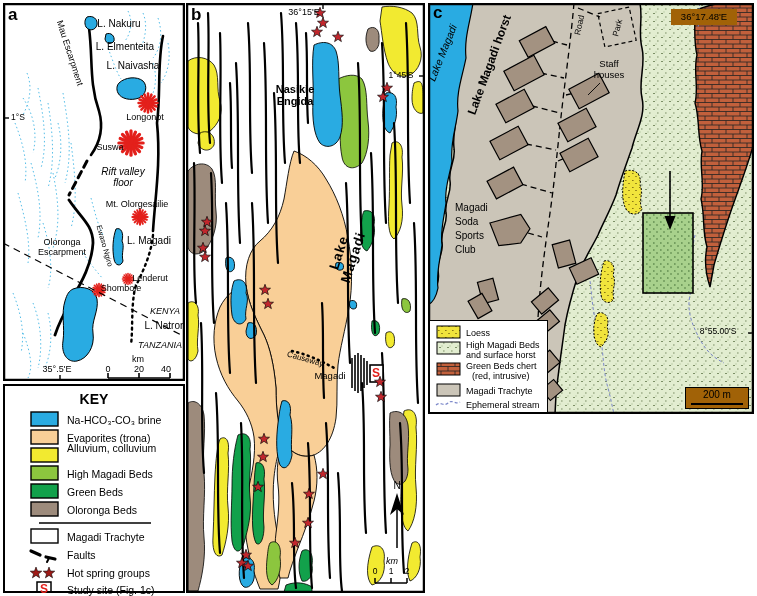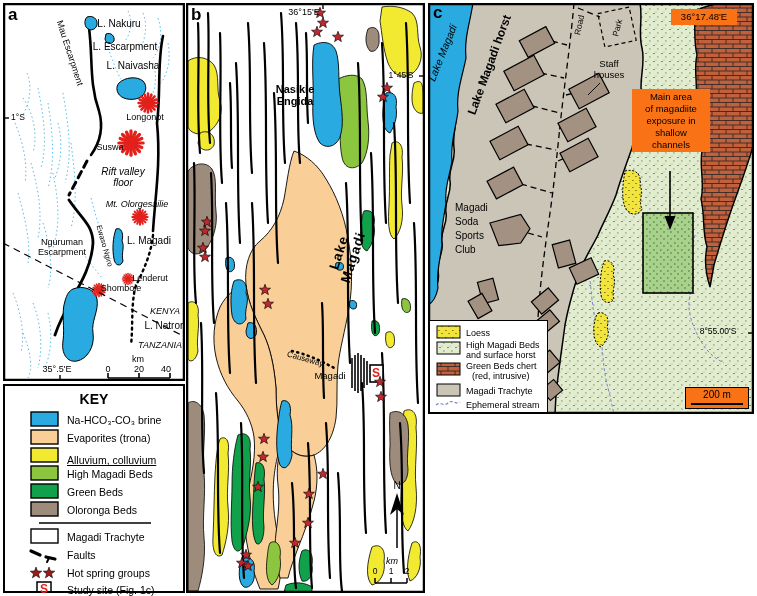--- a/index.html
+++ b/index.html
@@ -5,21 +5,21 @@
   html,body{margin:0;padding:0;background:#ffffff;}
   #fig{position:relative;width:757px;height:596px;background:#ffffff;overflow:hidden;
        font-family:"Liberation Sans",sans-serif;}
   .panel{position:absolute;}
   .panel svg{position:absolute;left:0;top:0;display:block;}
   .lbl{position:absolute;color:#000;white-space:nowrap;line-height:1.12;z-index:5;}
   .c{transform:translate(-50%,-50%);}
   .it{font-style:italic;}
   .bd{font-weight:bold;}
   .ctrtxt{text-align:center;}
-  .whitebox{background:#f97316;}
+  .whitebox{background:#a16207;}
   .plabel{font-size:17px;font-weight:bold;}
   
   #keybox{position:absolute;left:3px;top:384px;width:182px;height:209px;background:#fff;
           border:2px solid #000;box-sizing:border-box;}
   .klb{position:absolute;left:62px;font-size:10.5px;color:#000;white-space:nowrap;}
   
   #cleg{position:absolute;left:1px;top:317px;width:119px;height:93px;background:#fff;
         border:1.5px solid #000;box-sizing:border-box;z-index:6;}
   .cleg-lb{position:absolute;left:36px;font-size:9px;color:#000;line-height:1.15;}
 </style>
@@ -124,33 +124,33 @@
     <g stroke="#000" stroke-width="1.6">
       <line x1="105" y1="375" x2="167" y2="375"></line>
       <line x1="105" y1="370" x2="105" y2="375"></line>
           <line x1="136" y1="370" x2="136" y2="375"></line>
           <line x1="167" y1="370" x2="167" y2="375"></line>
     </g>
     <rect x="1" y="1" width="180" height="376" fill="none" stroke="#000" stroke-width="2.5"></rect>
   </svg>
   <div class="lbl plabel" style="left:5px;top:2px;">a</div>
   <div class="lbl c" style="left:116px;top:21px;font-size:10px;">L. Nakuru</div>
-  <div class="lbl c" style="left:122px;top:44px;font-size:10px;">L. Escarpment</div>
+  <div class="lbl c" style="left:122px;top:44px;font-size:10px;">L. Elmenteita</div>
   <div class="lbl c" style="left:130px;top:63px;font-size:10px;text-align:right;">L. Naivasha</div>
   <div class="lbl c" style="left:142px;top:114px;font-size:9px;">Longonot</div>
   <div class="lbl c" style="left:107px;top:144px;font-size:9px;">Suswa</div>
   <div class="lbl it ctrtxt" style="left:90px;top:163px;width:60px;font-size:10px;">
     <div>Rift valley</div>
     <div>floor</div>
   </div>
   <div class="lbl" style="left:67px;top:50px;font-size:9px;transform:translate(-50%,-50%) rotate(72deg);">Mau Escarpment</div>
-  <div class="lbl c" style="left:134px;top:201px;font-size:9px;font-style:italic;">Mt. Olorgesailie</div>
+  <div class="lbl c" style="left:134px;top:201px;font-size:9px;">Mt. Olorgesailie</div>
   <div class="lbl c" style="left:146px;top:238px;font-size:10px;">L. Magadi</div>
   <div class="lbl ctrtxt" style="left:28px;top:234px;width:62px;font-size:9px;">
-    <div>Nguruman</div>
+    <div>Oloronga</div>
     <div>Escarpment</div>
   </div>
   <div class="lbl" style="left:101px;top:243px;font-size:7.5px;transform:translate(-50%,-50%) rotate(74deg);">Ewaso Ngiro</div>
   <div class="lbl c" style="left:147px;top:275px;font-size:9px;">Lenderut</div>
   <div class="lbl c" style="left:118px;top:285px;font-size:9px;">Shombole</div>
   <div class="lbl it c" style="left:162px;top:308px;font-size:9px;">KENYA</div>
   <div class="lbl it c" style="left:157px;top:342px;font-size:9px;">TANZANIA</div>
   <div class="lbl c" style="left:117px;top:323px;font-size:10px;margin-left:45px;">L. Natron</div>
   <div class="lbl c" style="left:15px;top:115px;font-size:8.5px;">1°S</div>
   <div class="lbl c" style="left:54px;top:366px;font-size:9px;">35°.5'E</div>
@@ -178,21 +178,21 @@
     </g>
     <g fill="#9E1B17" stroke="#000" stroke-width="0.5">
       <use href="#star5" transform="translate(31,187) scale(1.15)"></use>
       <use href="#star5" transform="translate(44,187) scale(1.15)"></use>
     </g>
     <rect x="31" y="178" width="0" height="0" fill="none"></rect>
     <rect x="32" y="196" width="14" height="16" fill="#fff" stroke="#000" stroke-width="1.5"></rect>
   </svg>
   <div class="klb" style="top:28px;">Na-HCO₃-CO₃ brine</div>
   <div class="klb" style="top:46px;">Evaporites (trona)</div>
-  <div class="klb" style="top:68px;text-decoration:underline;">Alluvium, colluvium</div>
+  <div class="klb" style="top:56px;">Alluvium, colluvium</div>
   <div class="klb" style="top:82px;">High Magadi Beds</div>
   <div class="klb" style="top:100px;text-align:right;">Green Beds</div>
   <div class="klb" style="top:118px;">Oloronga Beds</div>
   <div class="klb" style="top:145px;">Magadi Trachyte</div>
   <div class="klb" style="top:163px;">Faults</div>
   <div class="klb" style="top:181px;">Hot spring groups</div>
   <div class="klb" style="top:198px;">Study site (Fig. 1c)</div>
   <div class="lbl bd" style="left:39px;top:197px;transform:translateX(-50%);font-size:12px;color:#E3201B;">S</div>
 </div>
 
@@ -427,27 +427,20 @@
   <div class="lbl plabel" style="left:5px;top:0px;z-index:7;">c</div>
   <div class="lbl it" style="left:15px;top:50px;font-size:10.5px;transform:translate(-50%,-50%) rotate(-68deg);">Lake Magadi</div>
   <div class="lbl bd" style="left:62px;top:62px;font-size:12px;transform:translate(-50%,-50%) rotate(-70deg);">Lake Magadi horst</div>
   <div class="lbl" style="left:152px;top:22px;font-size:8.5px;transform:translate(-50%,-50%) rotate(-78deg);">Road</div>
   <div class="lbl" style="left:190px;top:25px;font-size:8.5px;transform:translate(-50%,-50%) rotate(-75deg);">Park</div>
   <div class="lbl ctrtxt" style="left:152px;top:56px;width:58px;font-size:9.5px;">
     <div>Staff</div>
     <div>houses</div>
   </div>
   <div class="lbl whitebox ctrtxt" style="left:243px;top:6px;width:66px;height:16px;font-size:9.5px;line-height:16px;">36°17.48'E</div>
-  <div class="lbl whitebox ctrtxt" style="left:204px;top:86px;width:78px;font-size:9.5px;line-height:1.25;padding:2px 0;">
-    <div>Main area</div>
-    <div>of magadiite</div>
-    <div>exposure in</div>
-    <div>shallow</div>
-    <div>channels</div>
-  </div>
   <div class="lbl c" style="left:290px;top:329px;font-size:8.5px;">8°55.00'S</div>
   <div class="lbl" style="left:27px;top:198px;font-size:10px;line-height:1.4;">
     <div>Magadi</div>
     <div>Soda</div>
     <div>Sports</div>
     <div>Club</div>
   </div>
 
   <div id="cleg">
     <svg width="34" height="92" style="position:absolute;left:0;top:0;">

